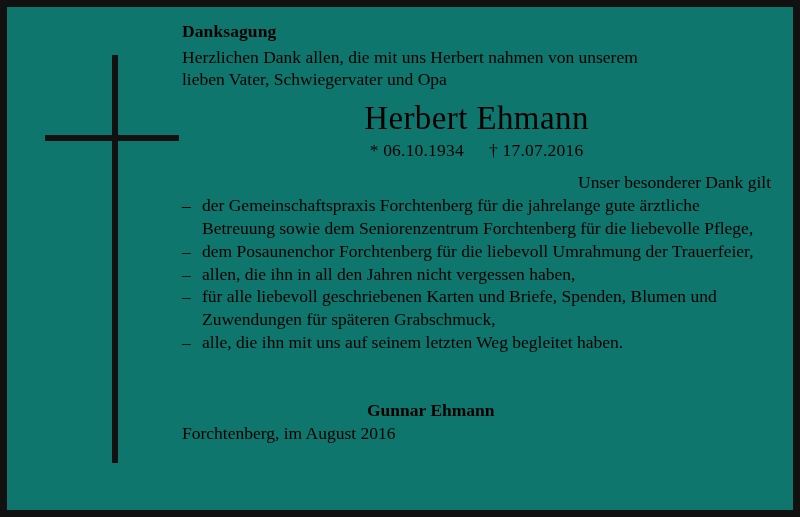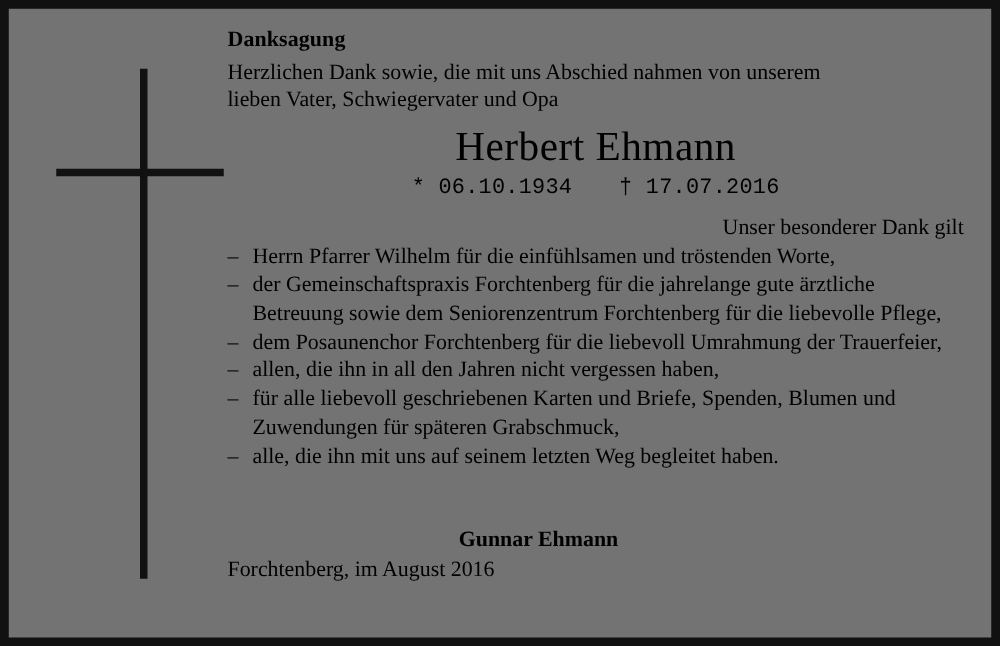--- a/index.html
+++ b/index.html
@@ -12,21 +12,21 @@
     height: 517px;
     font-family: "Liberation Serif", serif;
     color: #000000;
     overflow: hidden;
   }
   .notice {
     position: relative;
     box-sizing: border-box;
     width: 800px;
     height: 517px;
-    background: #737373;
+    background: #0f766e;
     border: 7px solid #111111;
     padding: 0;
   }
   .inner {
     position: relative;
     box-sizing: border-box;
     width: 100%;
     height: 100%;
     display: flex;
     flex-direction: row;
@@ -78,21 +78,20 @@
     font-size: 33px;
     line-height: 1.15;
     margin: 9px 0 2px 0;
     letter-spacing: 0.4px;
   }
   .dates {
     text-align: center;
     font-size: 17.5px;
     margin: 0 0 10px 0;
     letter-spacing: 0.2px;
-    font-family: Liberation Mono, monospace;
   }
   .dates .sep {
     display: inline-block;
     width: 16px;
   }
   .thanks-lead {
     font-size: 17.5px;
     line-height: 1.3;
     margin: 0 0 1px 0;
     text-align: right;
@@ -135,36 +134,35 @@
 <div class="notice">
   <div class="inner">
 
     <div class="cross-col">
       <div class="cross-vert"></div>
       <div class="cross-horiz"></div>
     </div>
 
     <div class="text-col">
       <div class="title">Danksagung</div>
-      <p class="intro">Herzlichen Dank sowie, die mit uns Abschied nahmen von unserem
+      <p class="intro">Herzlichen Dank allen, die mit uns Herbert nahmen von unserem
 lieben Vater, Schwiegervater und Opa</p>
 
       <div class="name">Herbert Ehmann</div>
       <div class="dates">
         <span>* 06.10.1934</span>
         <span class="sep"></span>
         <span>† 17.07.2016</span>
       </div>
 
       <div class="thanks-lead">Unser besonderer Dank gilt</div>
 
       <ul class="thanks-list">
         <li>
           <span class="dash">–</span>
-          <span>Herrn Pfarrer Wilhelm für die einfühlsamen und tröstenden Worte,</span>
         </li>
         <li>
           <span class="dash">–</span>
           <span>der Gemeinschaftspraxis Forchtenberg für die jahrelange gute ärztliche Betreuung sowie dem Seniorenzentrum Forchtenberg für die liebevolle Pflege,</span>
         </li>
         <li>
           <span class="dash">–</span>
           <span>dem Posaunenchor Forchtenberg für die liebevoll Umrahmung der Trauerfeier,</span>
         </li>
         <li>

